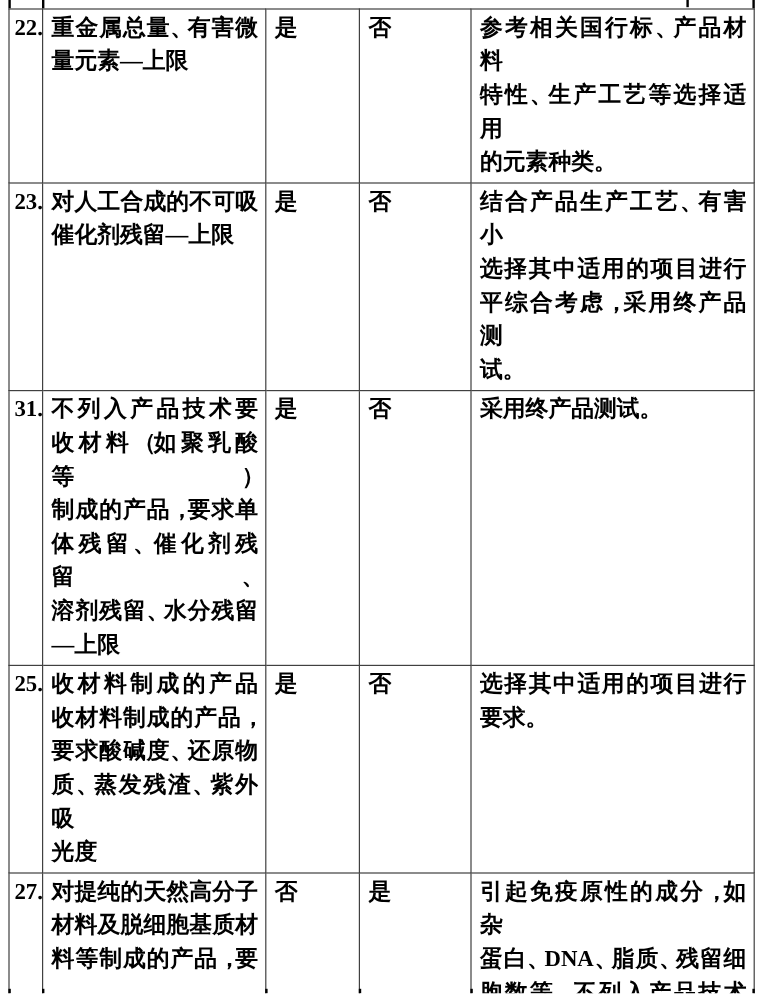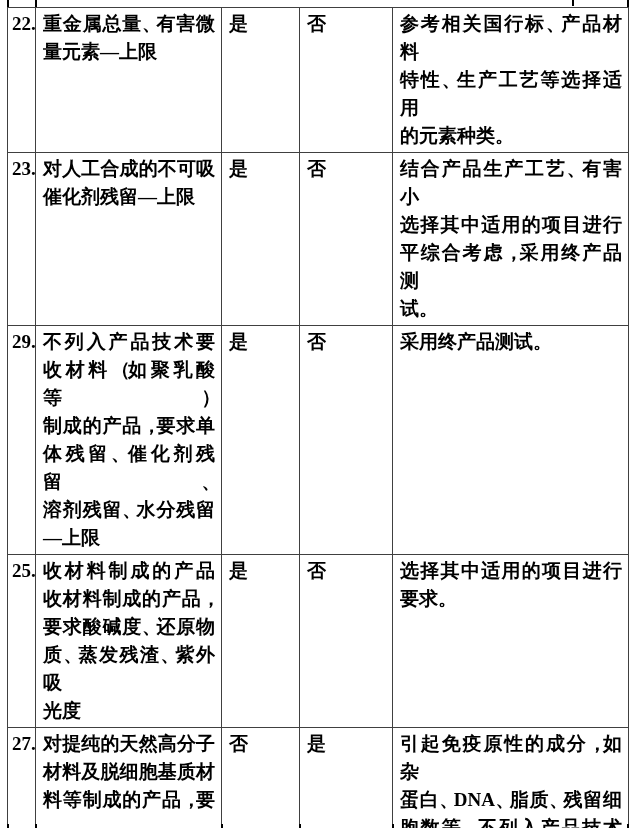--- a/index.html
+++ b/index.html
@@ -102,21 +102,21 @@
         <td class="ans">是</td>
         <td class="ans">否</td>
         <td class="remarks">
             <div class="ln">结合产品生产工艺<span class="pz">、</span>有害小</div>
             <div class="ln">选择其中适用的项目进行</div>
             <div class="ln">平综合考虑<span class="pz">，</span>采用终产品测</div>
             <div class="ln last">试<span class="pz">。</span></div>
           </td>
       </tr>
       <tr class="r2">
-        <td class="num">29.</td>
+        <td class="num">31.</td>
         <td class="desc">
             <div class="ln">不列入产品技术要</div>
             <div class="ln">收材料<span class="pz">（</span>如聚乳酸等<span class="pz">）</span></div>
             <div class="ln">制成的产品<span class="pz">，</span>要求单</div>
             <div class="ln">体残留<span class="pz">、</span>催化剂残留<span class="pz">、</span></div>
             <div class="ln">溶剂残留<span class="pz">、</span>水分残留</div>
             <div class="ln last">—上限</div>
           </td>
         <td class="ans">是</td>
         <td class="ans">否</td>

